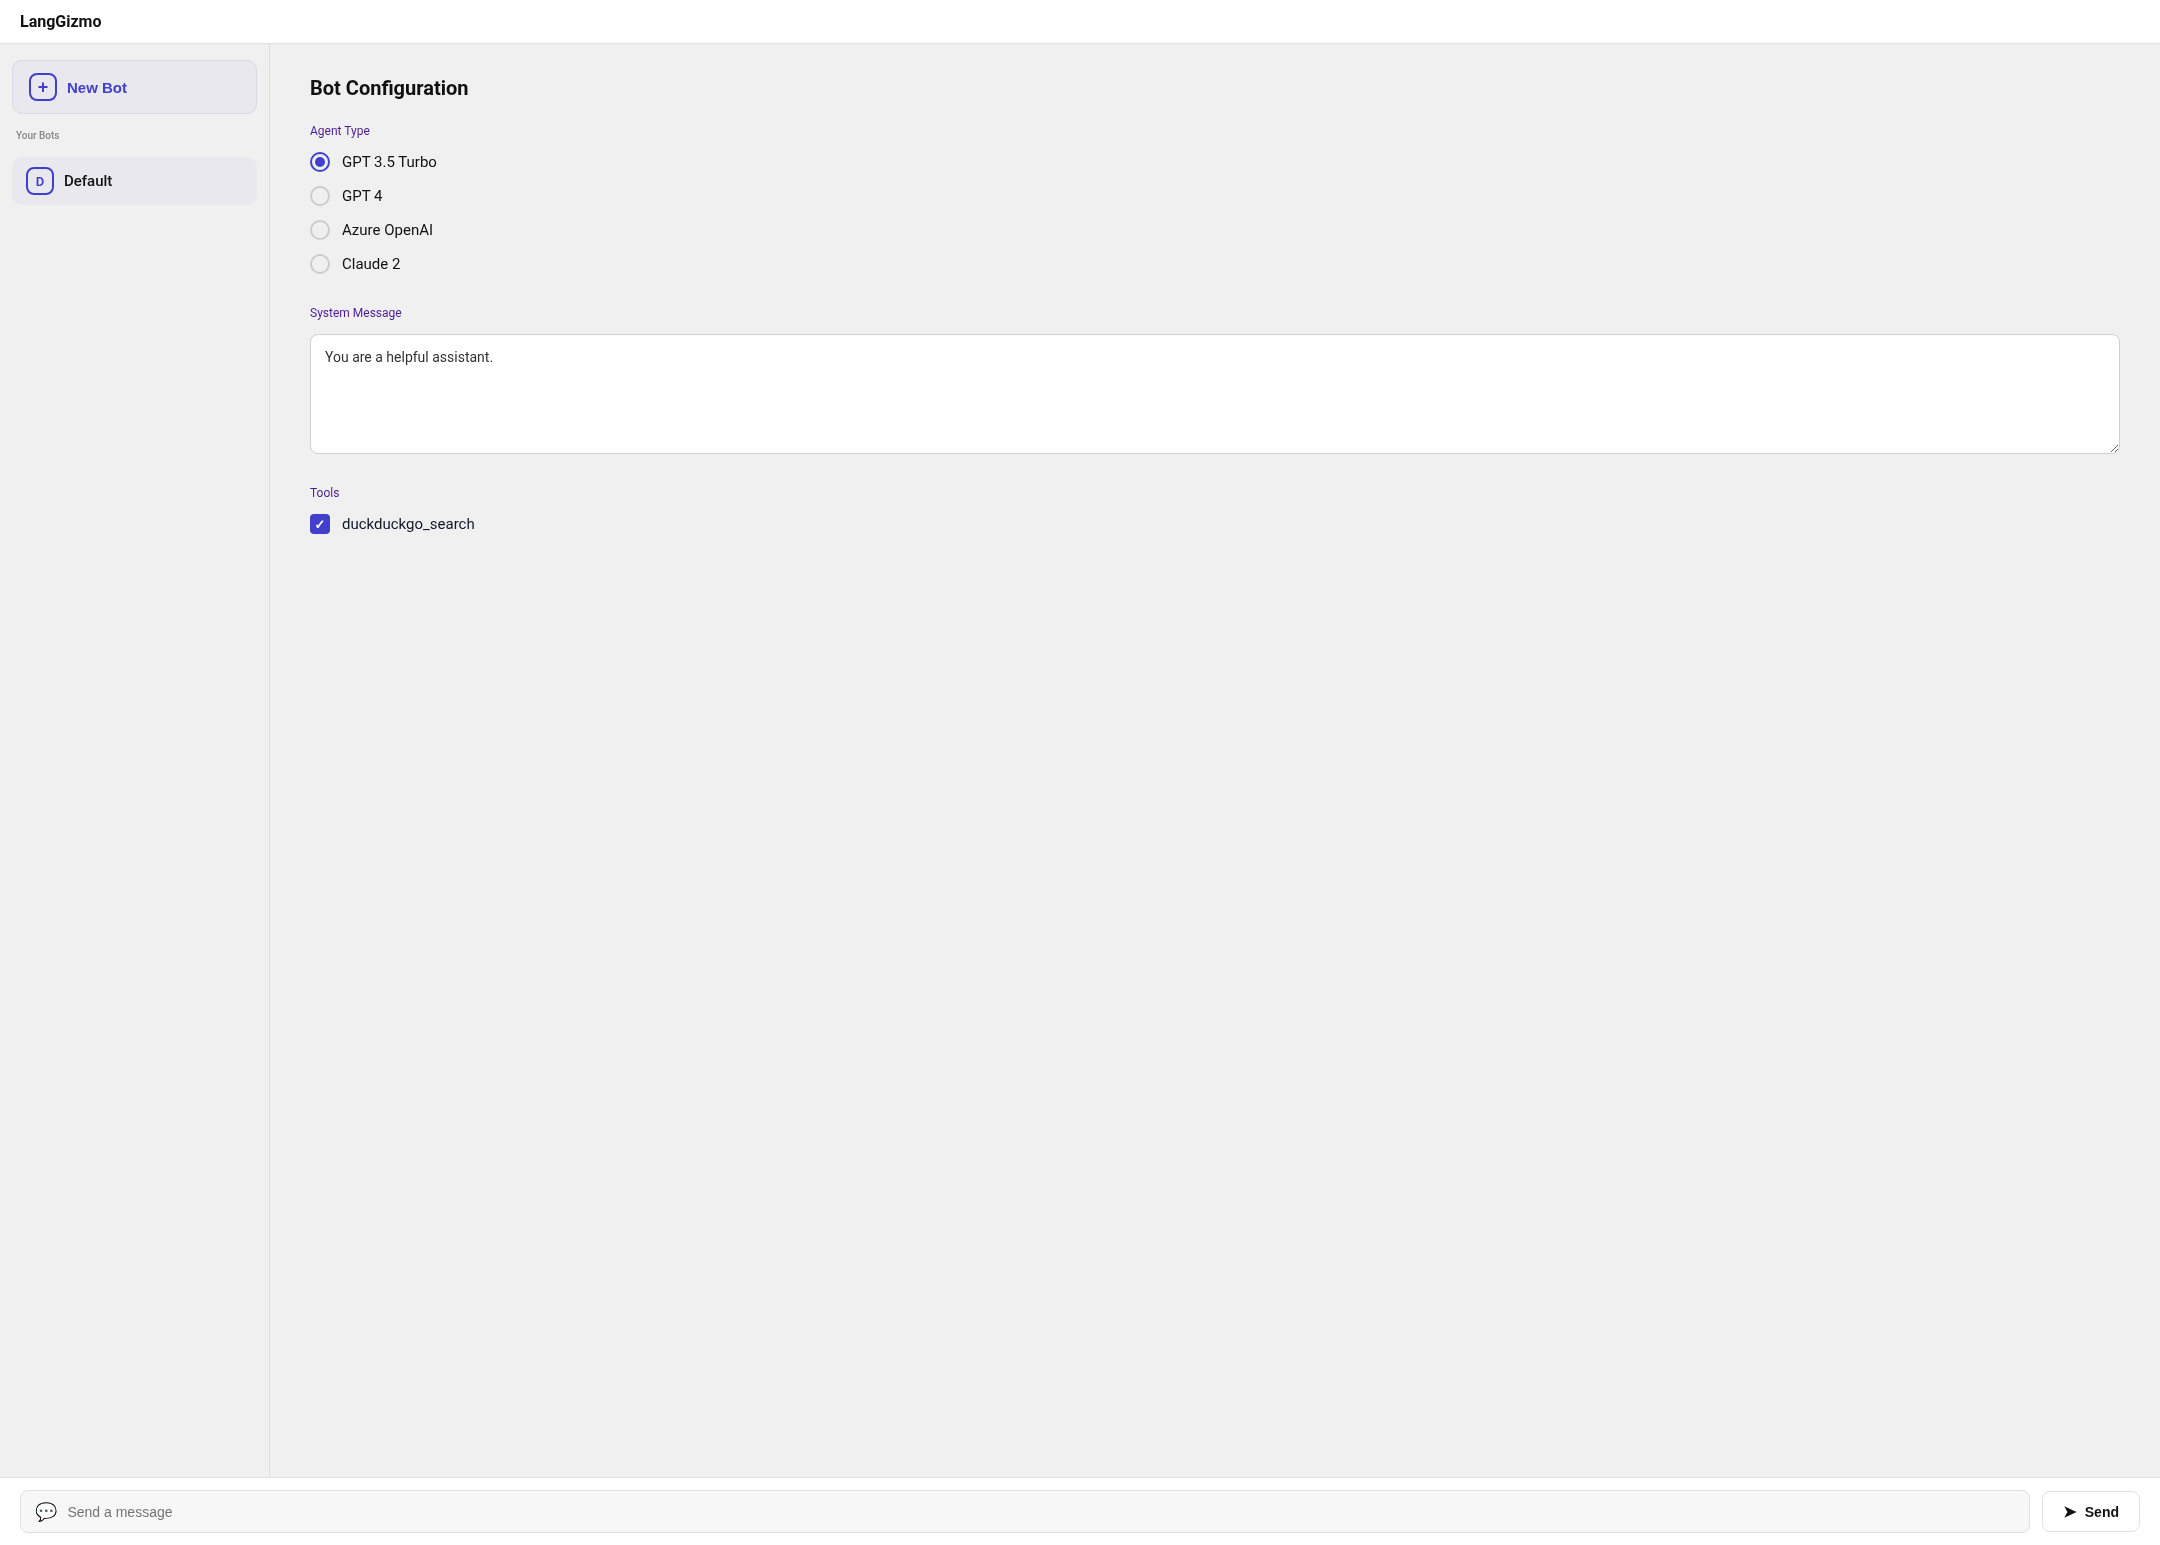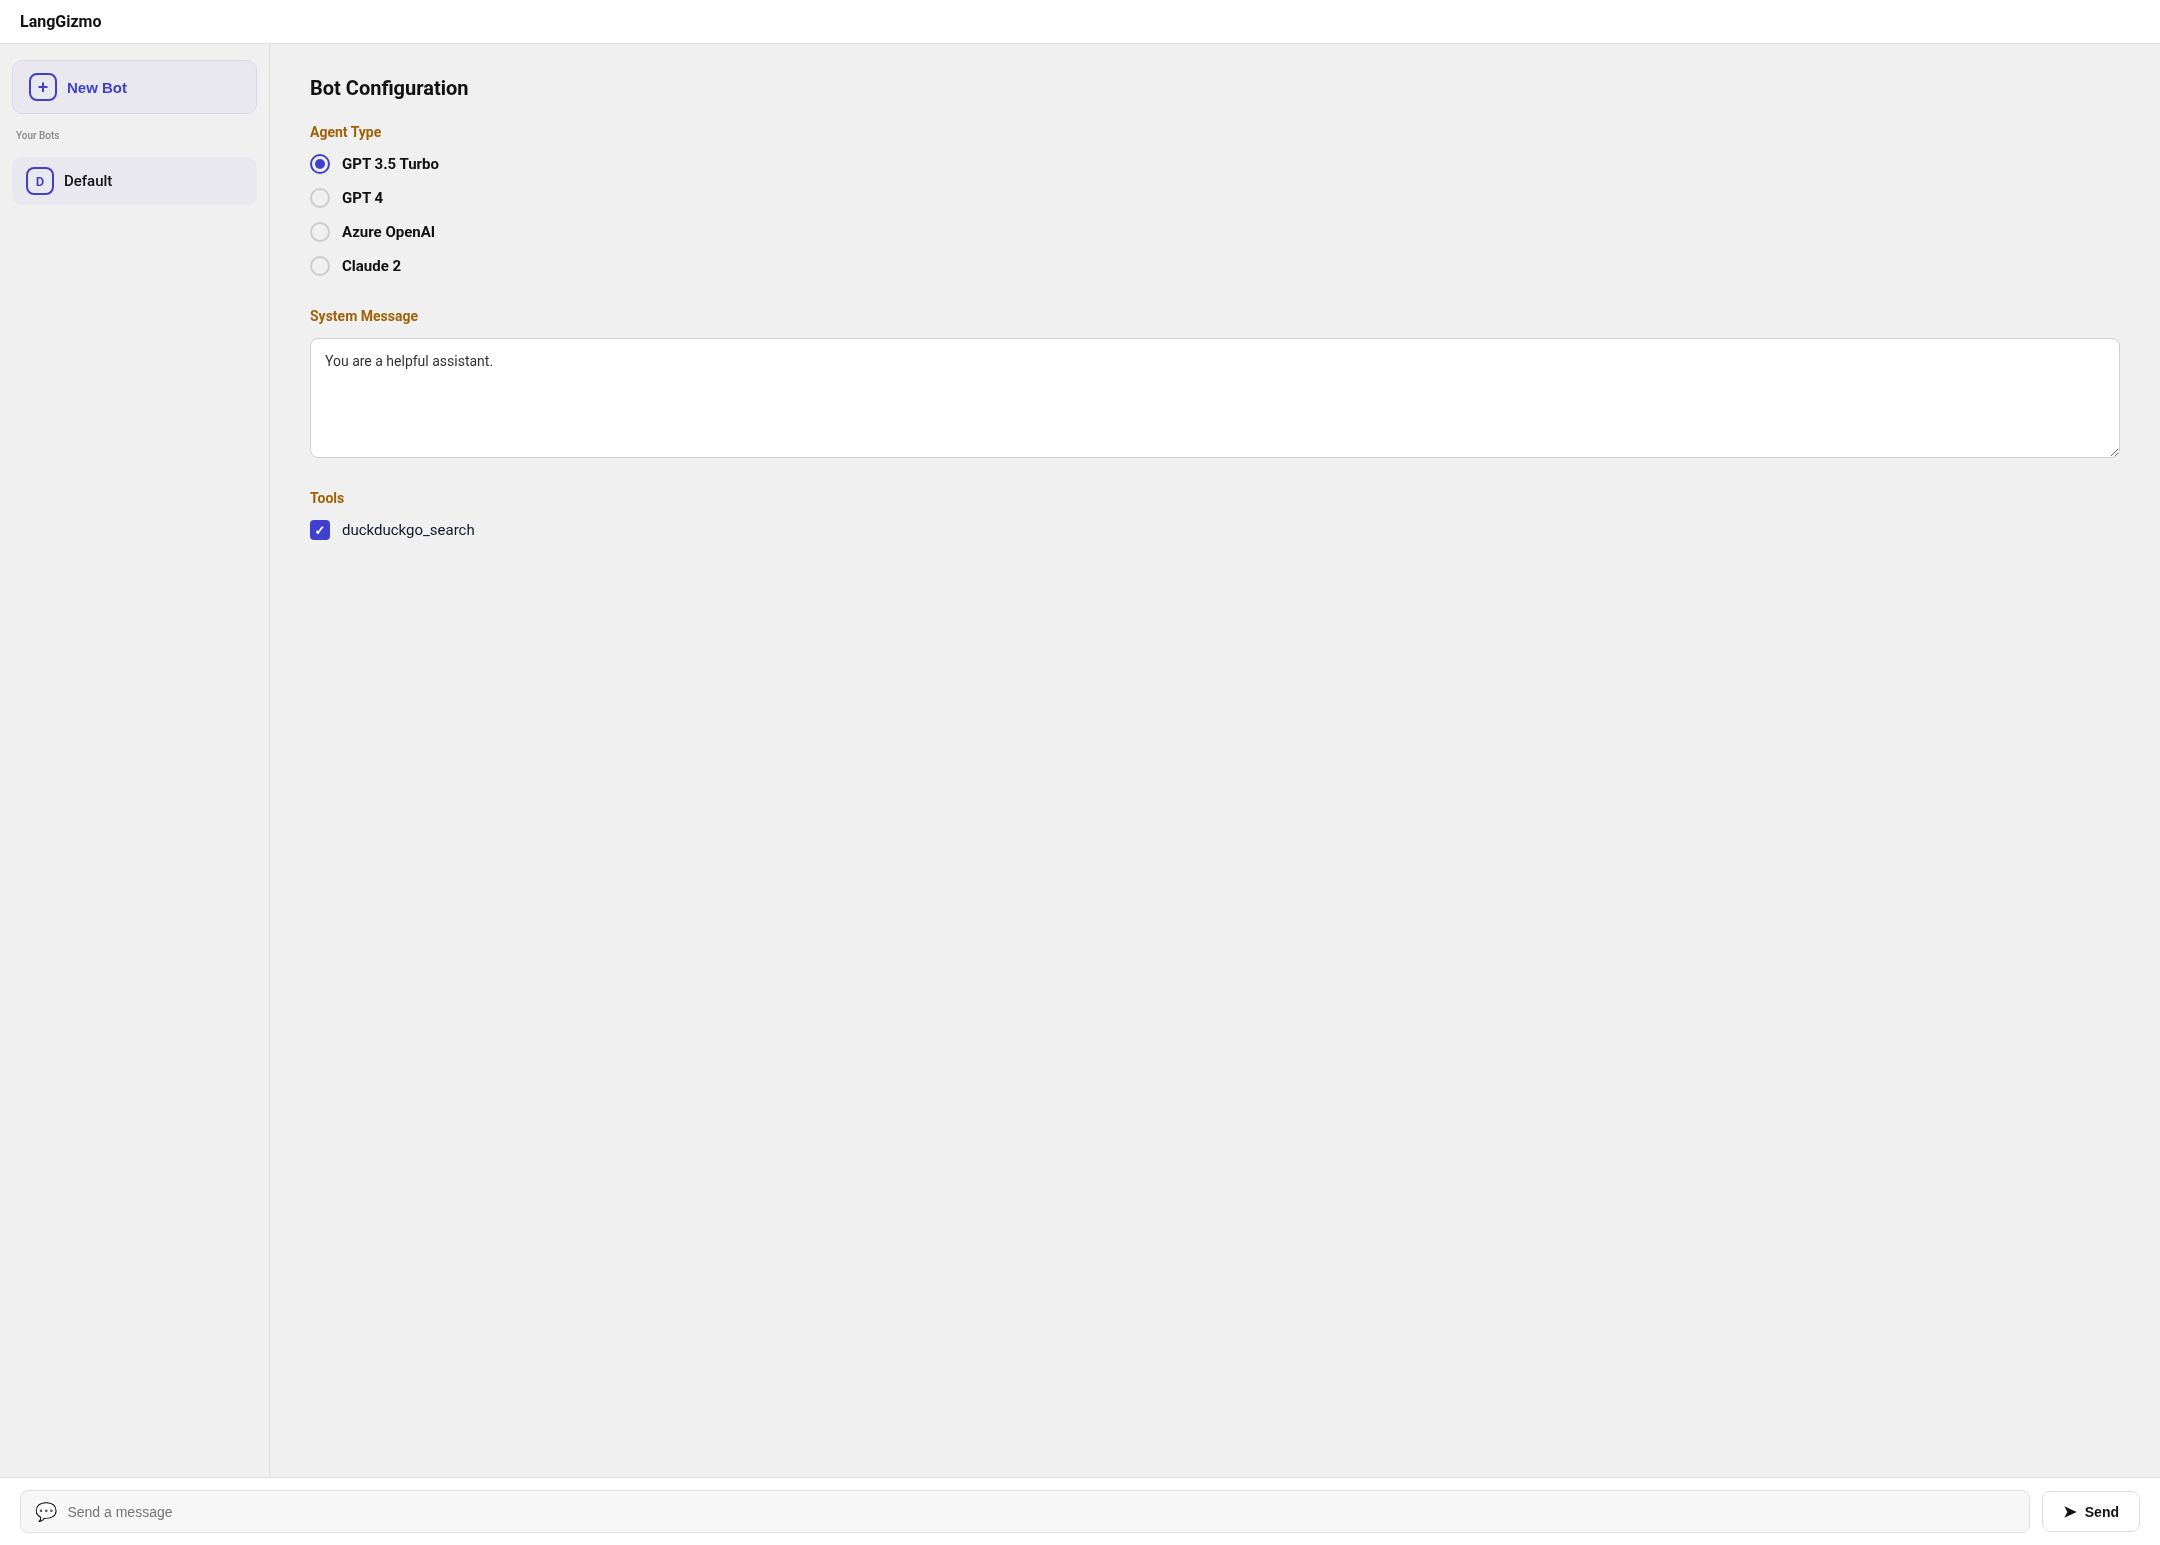--- a/index.html
+++ b/index.html
@@ -124,24 +124,24 @@
     }
 
     .section-title {
       font-size: 20px;
       font-weight: 700;
       margin-bottom: 24px;
       color: #111;
     }
 
     .subsection-label {
-      font-size: 14px;
-      color: #a16207;
+      font-size: 12px;
+      color: #4c1d95;
       margin-bottom: 14px;
-      font-weight: 700;
+      font-weight: 400;
     }
 
     
     .radio-group {
       display: flex;
       flex-direction: column;
       gap: 14px;
       margin-bottom: 32px;
     }
 
@@ -171,21 +171,20 @@
       content: '';
       width: 10px;
       height: 10px;
       border-radius: 50%;
       background: #4040cc;
     }
 
     .radio-label {
       font-size: 15px;
       color: #111;
-      font-weight: bold;
     }
 
     
     .system-message-section {
       margin-bottom: 28px;
     }
 
     .system-message-textarea {
       width: 100%;
       min-height: 120px;

